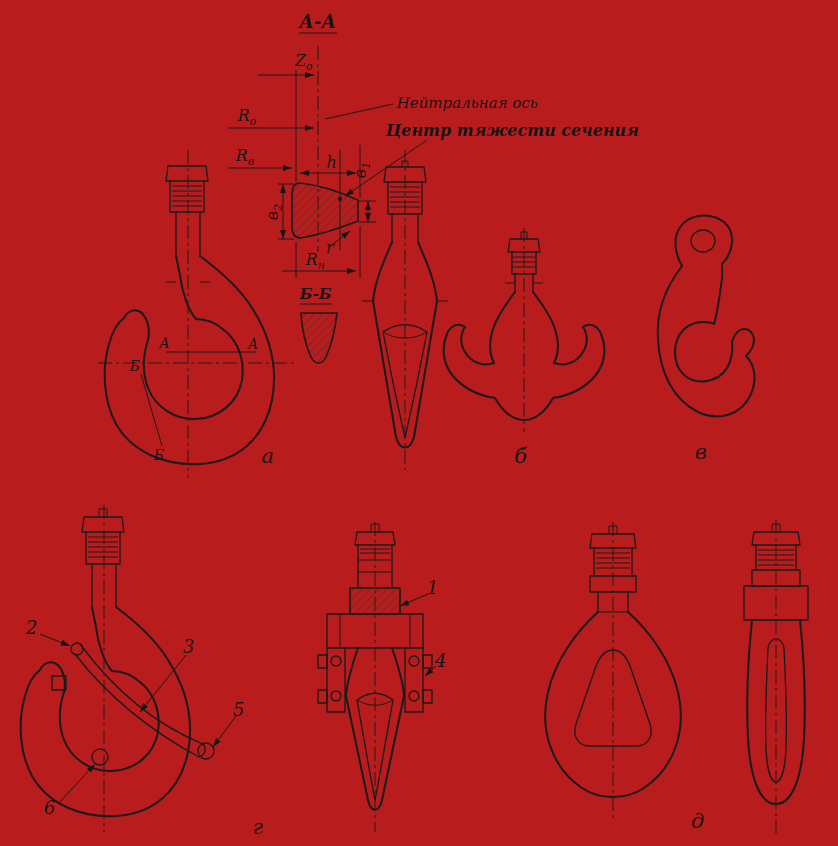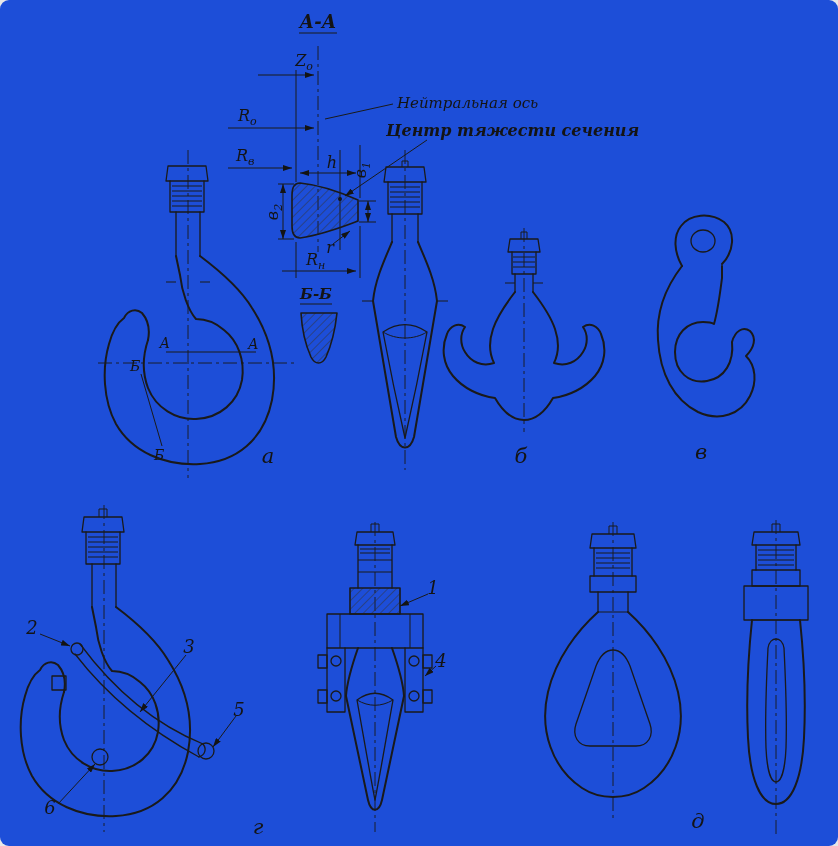--- a/index.html
+++ b/index.html
@@ -1,17 +1,17 @@
 <!DOCTYPE html>
 <html><head>
 <meta charset="utf-8">
 <style>
   html,body{margin:0;padding:0;background:#e8e8e8;}
-  #canvas{position:relative;width:838px;height:846px;background:#1d4ed8;overflow:hidden;margin:0 auto;
-          font-family:"DejaVu Serif", serif;border-radius:9px;}
+  #canvas{position:relative;width:838px;height:846px;background:#b91c1c;overflow:hidden;margin:0 auto;
+          font-family:"DejaVu Serif", serif;}
   svg{position:absolute;left:0;top:0;}
   svg text{font-family:"DejaVu Serif", serif;font-style:italic;fill:#141414;}
   .ol{fill:none;stroke:#1a1a1a;stroke-width:2;stroke-linecap:round;stroke-linejoin:round;}
   .md{fill:none;stroke:#1a1a1a;stroke-width:1.3;stroke-linecap:round;stroke-linejoin:round;}
   .thin{fill:none;stroke:#1a1a1a;stroke-width:1;}
   .dimline{fill:none;stroke:#1a1a1a;stroke-width:1;}
   .cl{fill:none;stroke:#1a1a1a;stroke-width:0.9;stroke-dasharray:14 4 3 4;}
   .hatchfill{fill:url(#hatch);stroke:#1a1a1a;stroke-width:1.6;stroke-linejoin:round;}
   .ttl{font-size:18px;font-weight:bold;}
   .ttl2{font-size:15px;font-weight:bold;}

